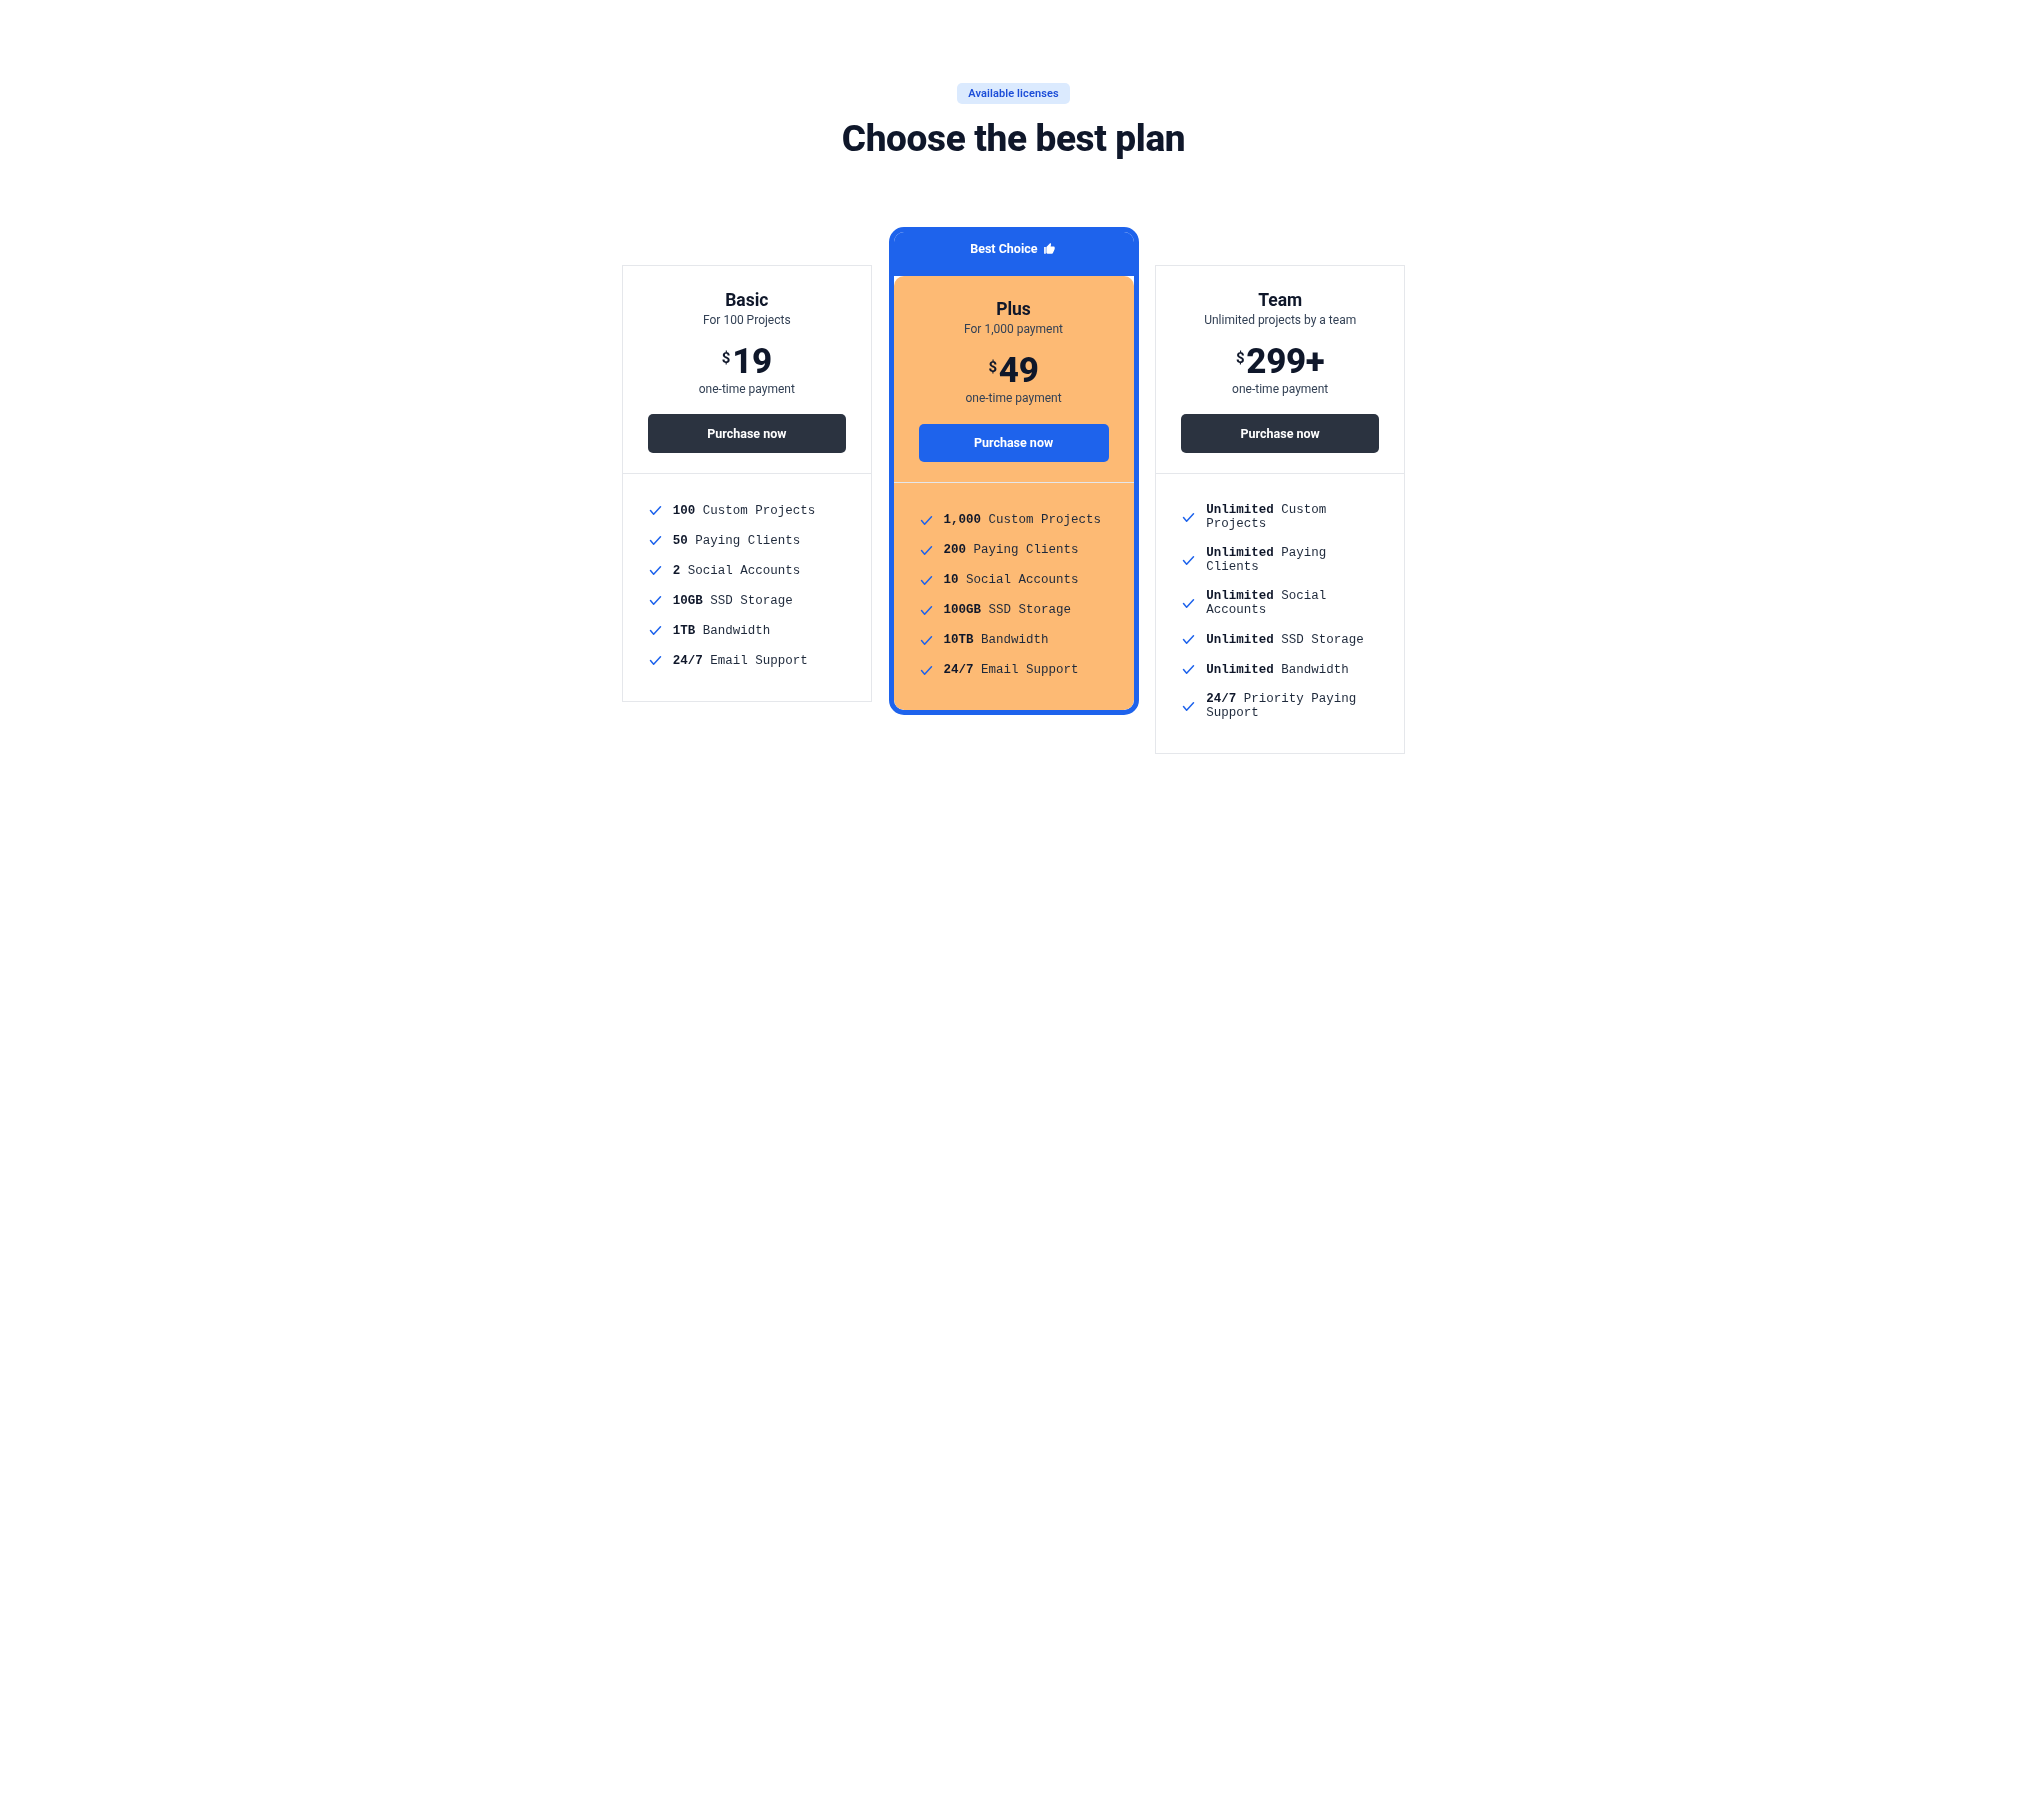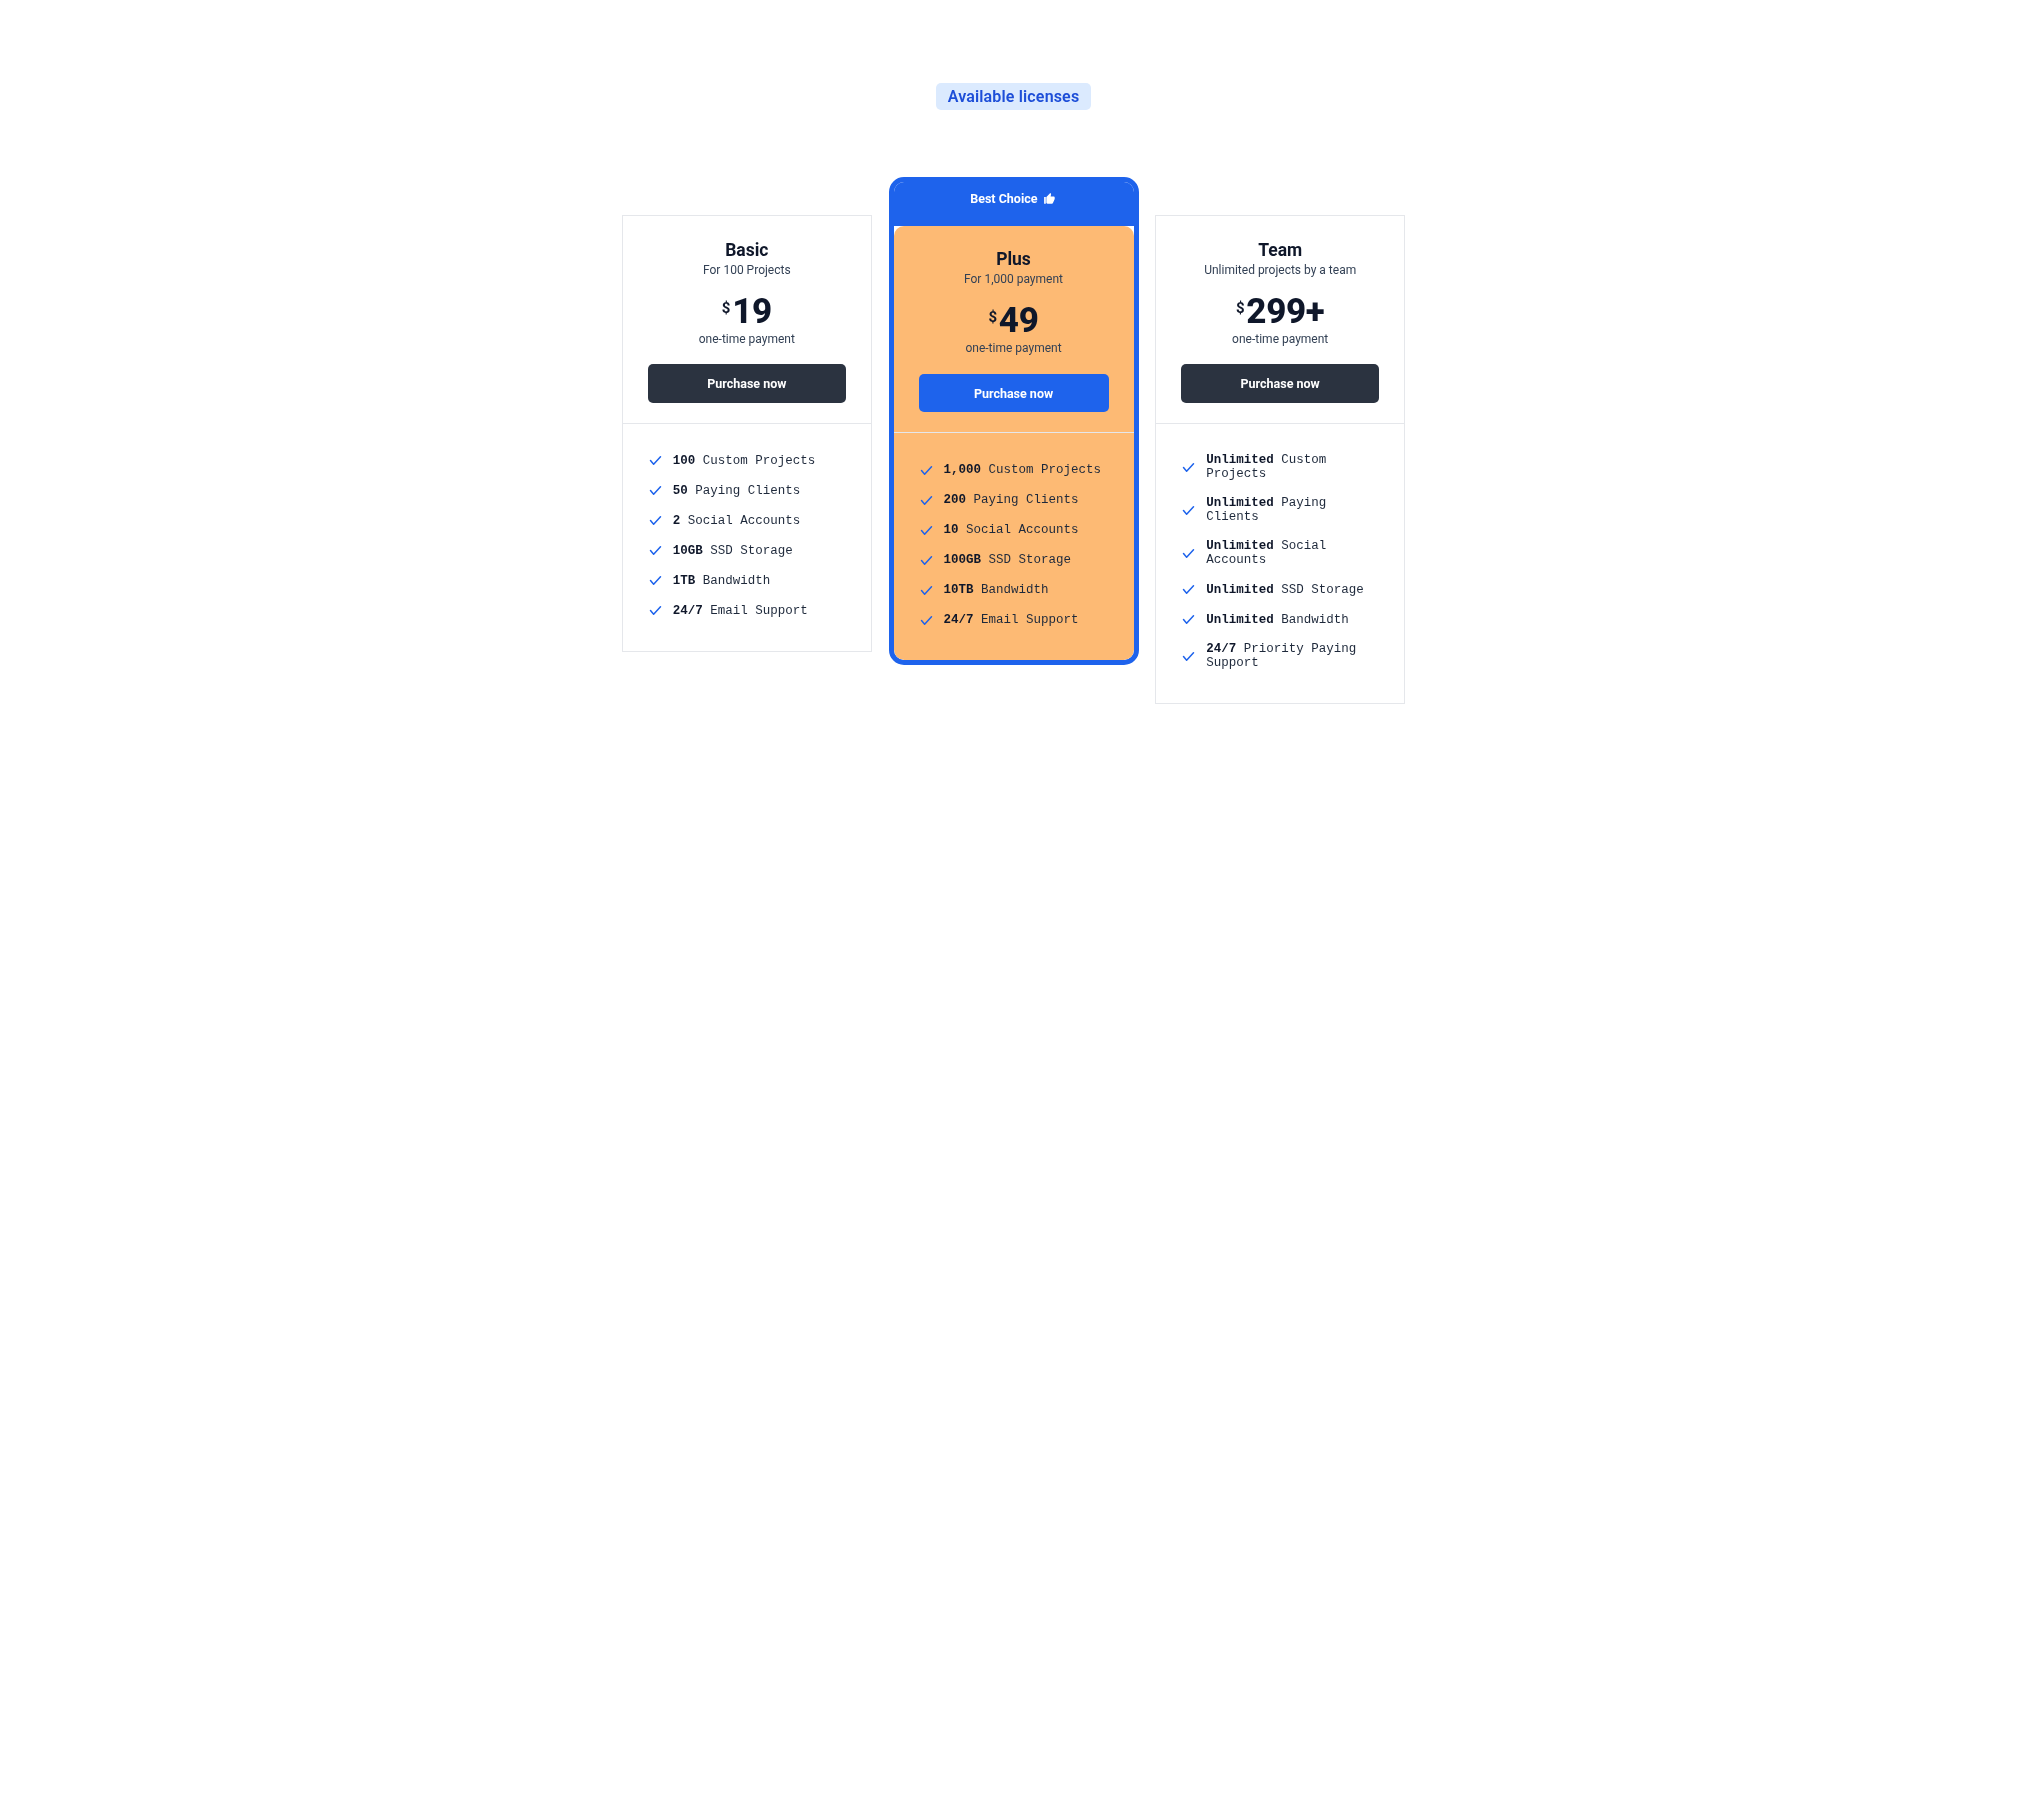--- a/index.html
+++ b/index.html
@@ -30,21 +30,21 @@
   }
   .header {
     text-align: center;
     margin: 0 auto 67px;
     max-width: 601px;
   }
   .pill {
     display: inline-block;
     background: var(--blue-soft);
     color: var(--blue-text);
-    font-size: 16px;
+    font-size: 11px;
     font-weight: 600;
     padding: 4.2px 11.7px;
     border-radius: 5px;
     letter-spacing: .01em;
   }
   .title {
     font-size: 37px;
     line-height: 1.15;
     font-weight: 800;
     color: var(--ink-900);
@@ -167,20 +167,21 @@
   .feat svg { flex: 0 0 auto; width: 15px; height: 15px; }
   .feat b { font-weight: 700; color: var(--ink-900); }
 </style>
 </head>
 <body>
 
 <div class="page">
 
   <div class="header">
     <span class="pill">Available licenses</span>
+    <h1 class="title">Choose the best plan</h1>
   </div>
 
   <div class="plans" id="plans">
       <div class="card">
         <div class="inner">
           <div class="plan-name">Basic</div>
           <div class="plan-sub">For 100 Projects</div>
           <div class="price-row">
             <span class="price-cur">$</span>
             <span class="price-val">19</span>

